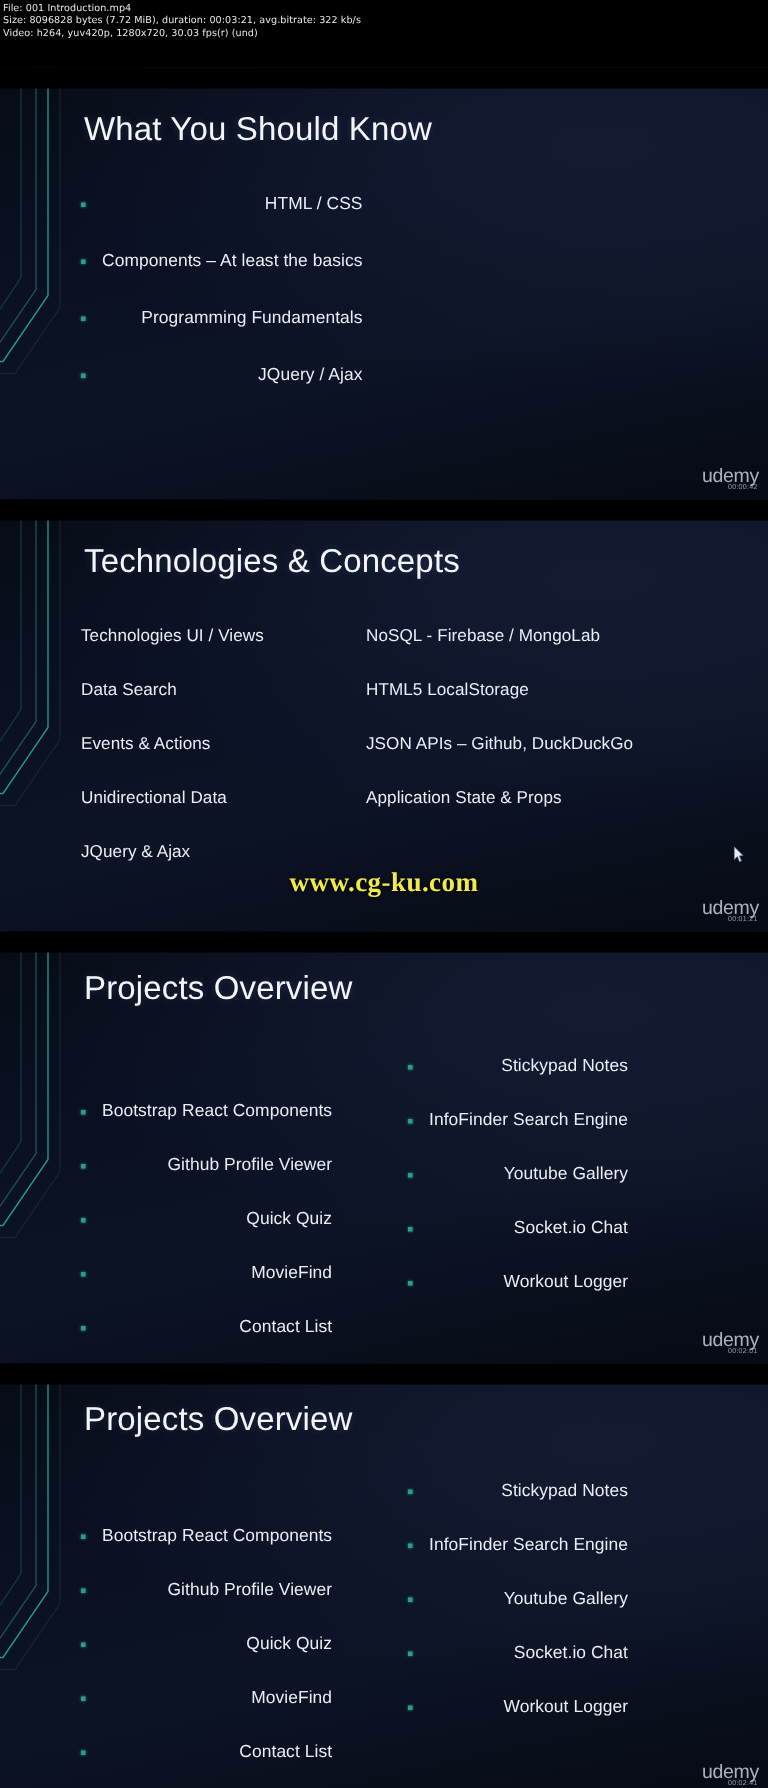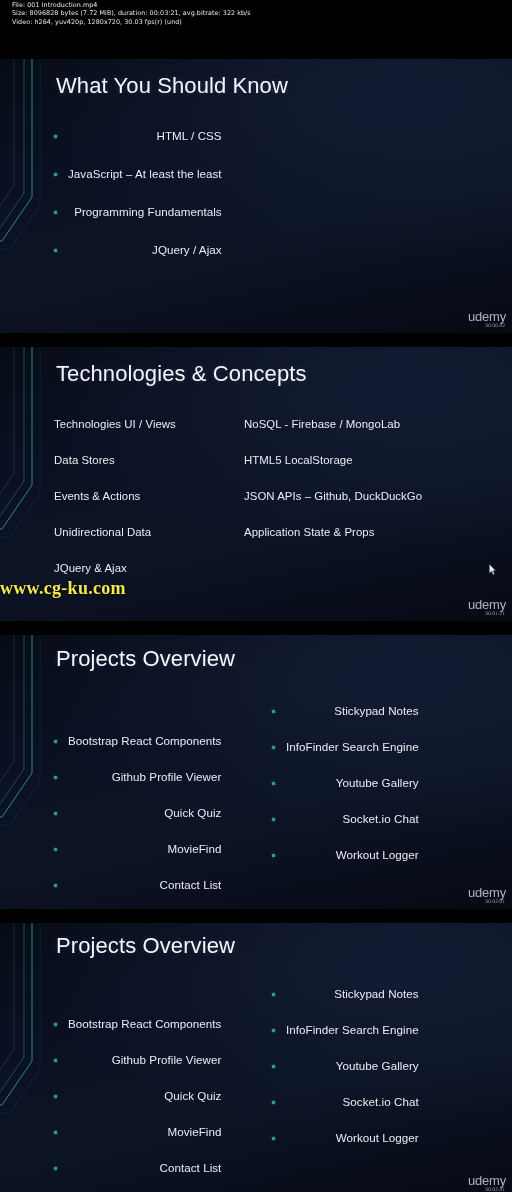--- a/index.html
+++ b/index.html
@@ -19,21 +19,21 @@
     background: #000000;
   }
 
   
   .meta {
     position: absolute;
     top: 0; left: 0;
     width: 512px;
     height: 45px;
     background: #000000;
-    padding: 1px 2px 0 12px;
+    padding: 1px 2px 0 2px;
     color: #e8e8e8;
     font-family: "DejaVu Sans", sans-serif;
     font-size: 6.4px;
     line-height: 8.4px;
     letter-spacing: 0.05px;
     white-space: nowrap;
     overflow: hidden;
   }
   .meta div { display: block; }
 
@@ -145,20 +145,21 @@
   .col-right { left: 272px; }
   #s3-left, #s3-right { top: 83px; }
   #s3-left li, #s3-right li { margin-bottom: 23px; }
   #s4-left, #s4-right { top: 78px; }
   #s4-left li, #s4-right li { margin-bottom: 23px; }
 
   
   .watermark-url {
     position: absolute;
     left: 0; right: 0;
+    text-align: center;
     color: #f2e94b;
     font-family: "Liberation Serif", serif;
     font-size: 18px;
     font-weight: 700;
     letter-spacing: 0.3px;
     z-index: 7;
     text-shadow: 0 0 3px rgba(0,0,0,0.9);
   }
   #slide-2 .watermark-url { top: 245px; }
 
@@ -215,21 +216,21 @@
       <path d="M32 -5 L32 152 L2 196 L-12 196" fill="none" stroke="#2fb3a0" stroke-width="0.9" opacity="0.85"></path>
       <path d="M24 -5 L24 148 L-6 192 L-16 192" fill="none" stroke="#2f8f88" stroke-width="0.8" opacity="0.6"></path>
       <path d="M14 -5 L14 140 L-14 182" fill="none" stroke="#27736f" stroke-width="0.8" opacity="0.45"></path>
       <path d="M40 -5 L40 160 L10 204 L-10 204" fill="none" stroke="#1e5f63" stroke-width="0.7" opacity="0.35"></path>
     </svg>
 
     <div class="content">
       <div class="slide-title">What You Should Know</div>
       <ul class="bullets" id="s1-list">
         <li>HTML / CSS</li>
-        <li>JavaScript – At least the least</li>
+        <li>Components – At least the basics</li>
         <li>Programming Fundamentals</li>
         <li>JQuery / Ajax</li>
       </ul>
     </div>
 
     <div class="udemy-mark">
       <span class="brand">udemy</span>
       <span class="stamp">00:00:42</span>
     </div>
   </div>
@@ -240,21 +241,21 @@
       <path d="M24 -5 L24 148 L-6 192 L-16 192" fill="none" stroke="#2f8f88" stroke-width="0.8" opacity="0.6"></path>
       <path d="M14 -5 L14 140 L-14 182" fill="none" stroke="#27736f" stroke-width="0.8" opacity="0.45"></path>
       <path d="M40 -5 L40 160 L10 204 L-10 204" fill="none" stroke="#1e5f63" stroke-width="0.7" opacity="0.35"></path>
     </svg>
 
     <div class="content">
       <div class="slide-title">Technologies &amp; Concepts</div>
 
       <ul class="plain-col" id="s2-left">
         <li>Technologies UI / Views</li>
-        <li>Data Stores</li>
+        <li>Data Search</li>
         <li>Events &amp; Actions</li>
         <li>Unidirectional Data</li>
         <li>JQuery &amp; Ajax</li>
       </ul>
 
       <ul class="plain-col" id="s2-right">
         <li>NoSQL - Firebase / MongoLab</li>
         <li>HTML5 LocalStorage</li>
         <li>JSON APIs – Github, DuckDuckGo</li>
         <li>Application State &amp; Props</li>

